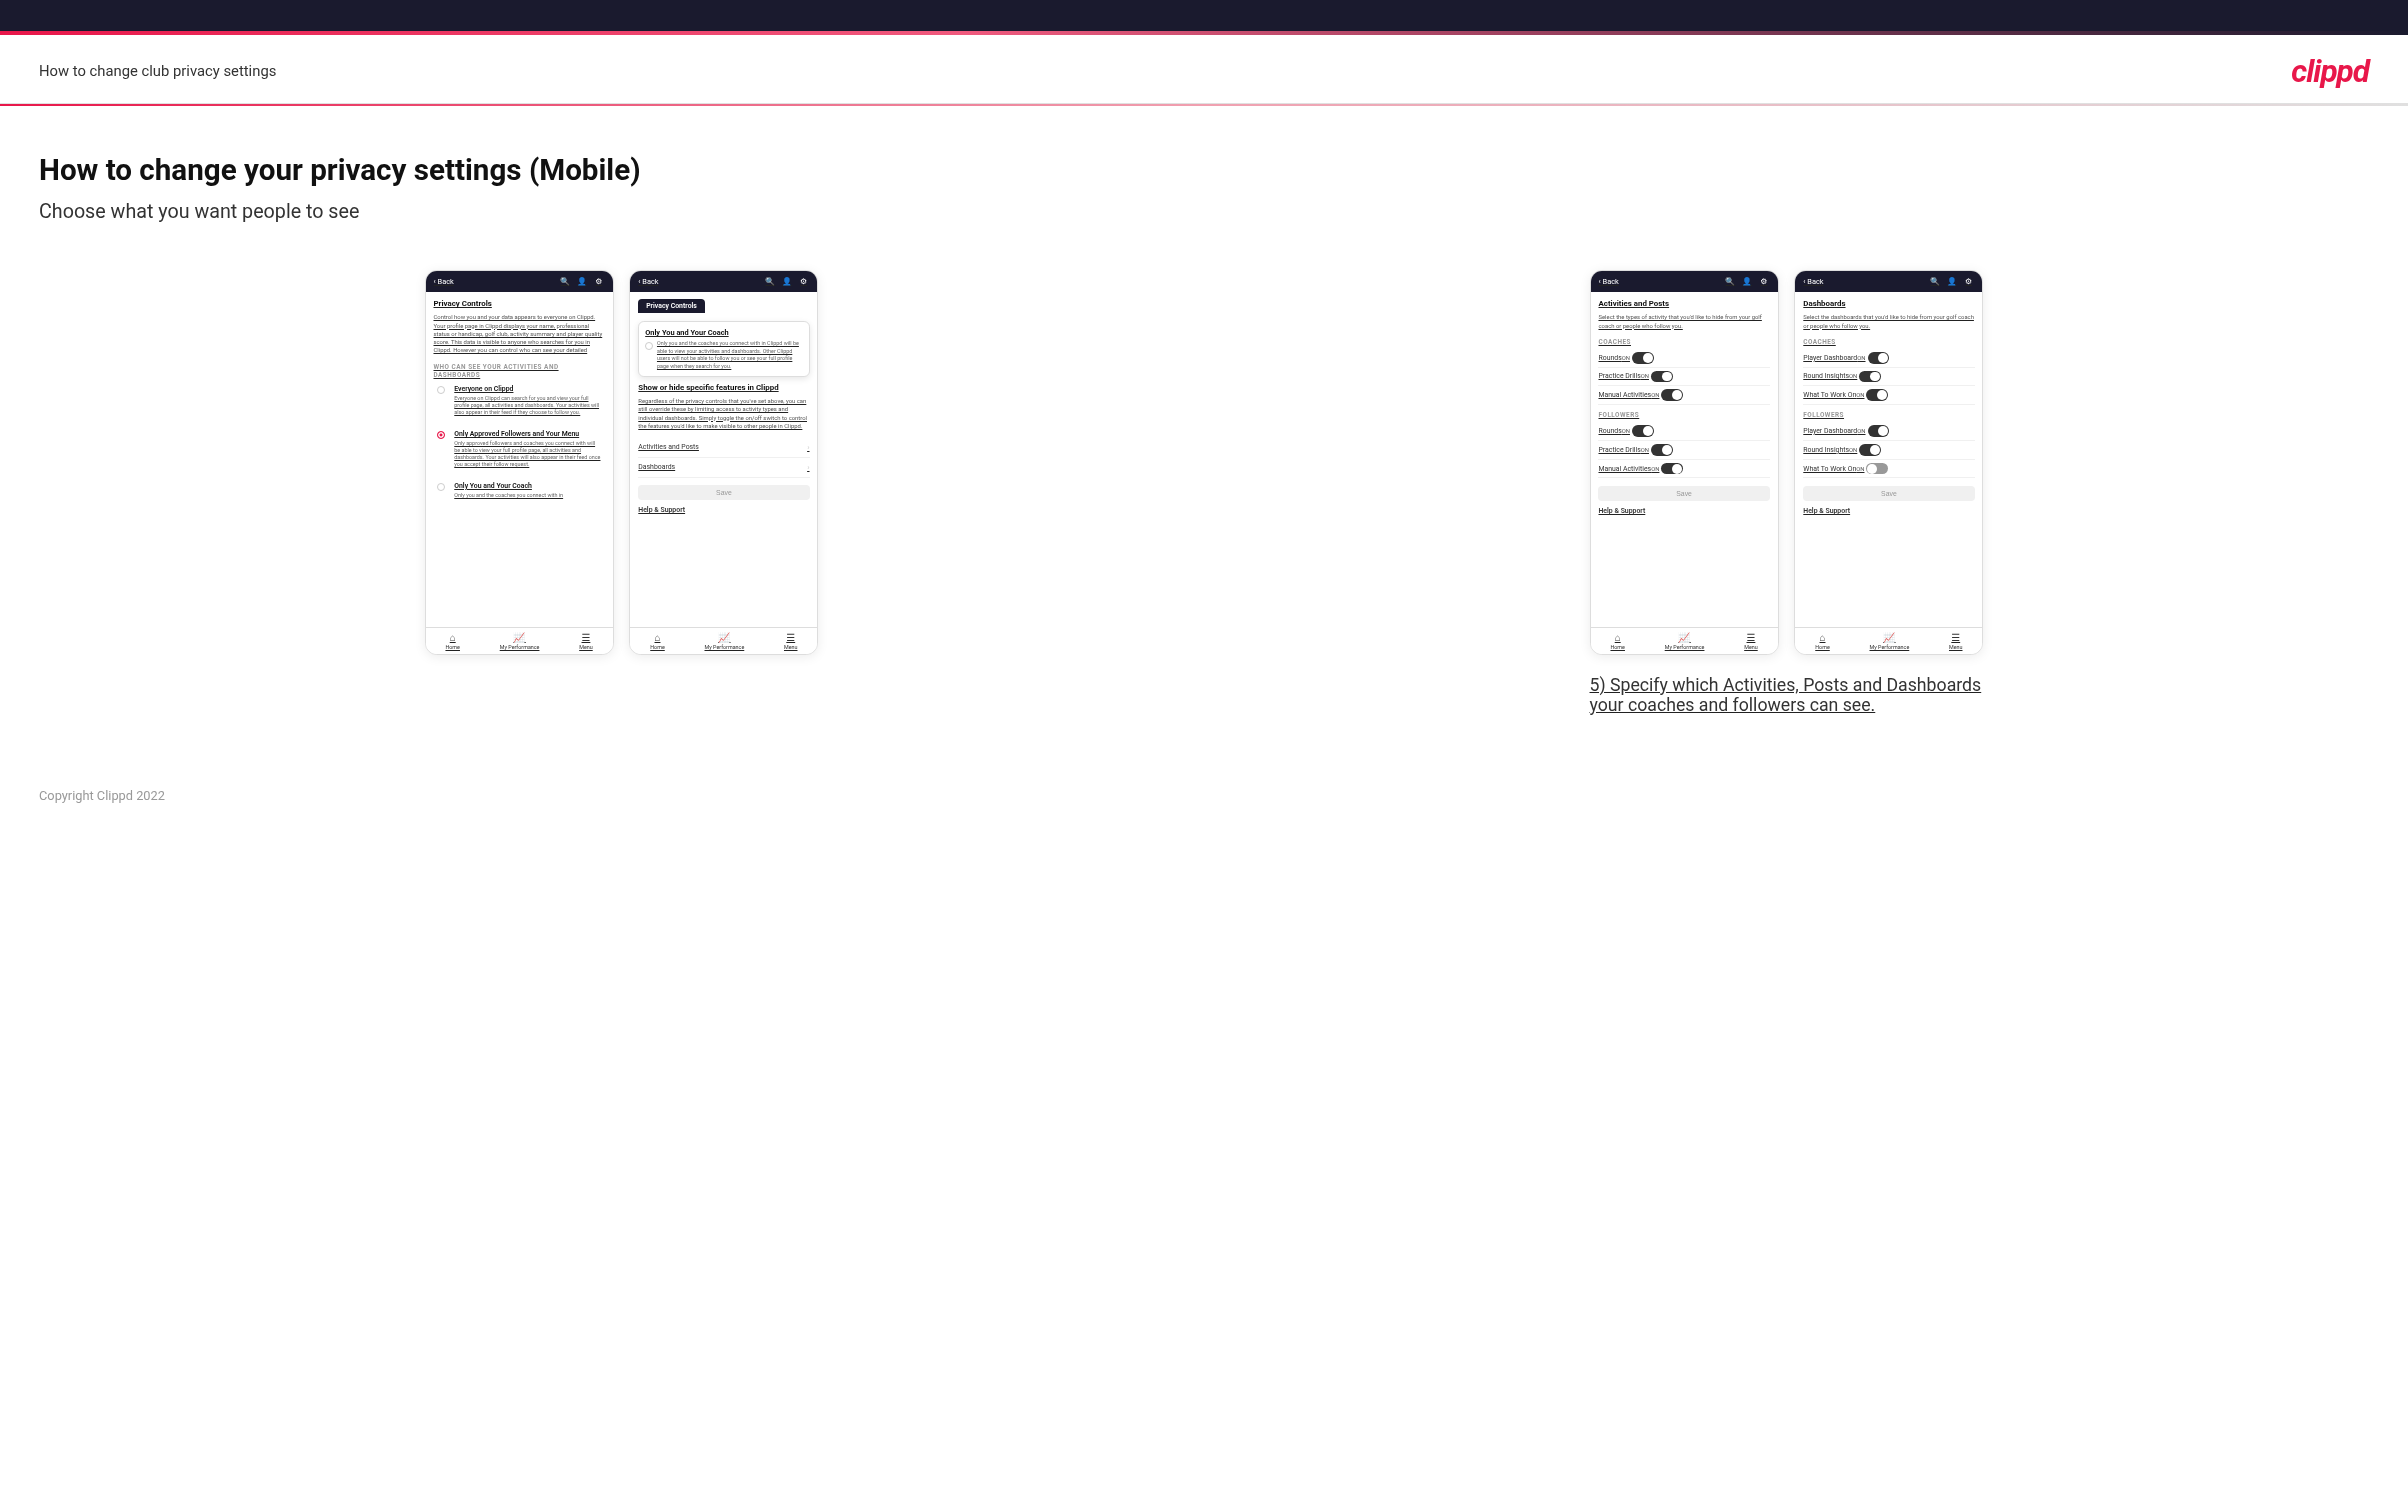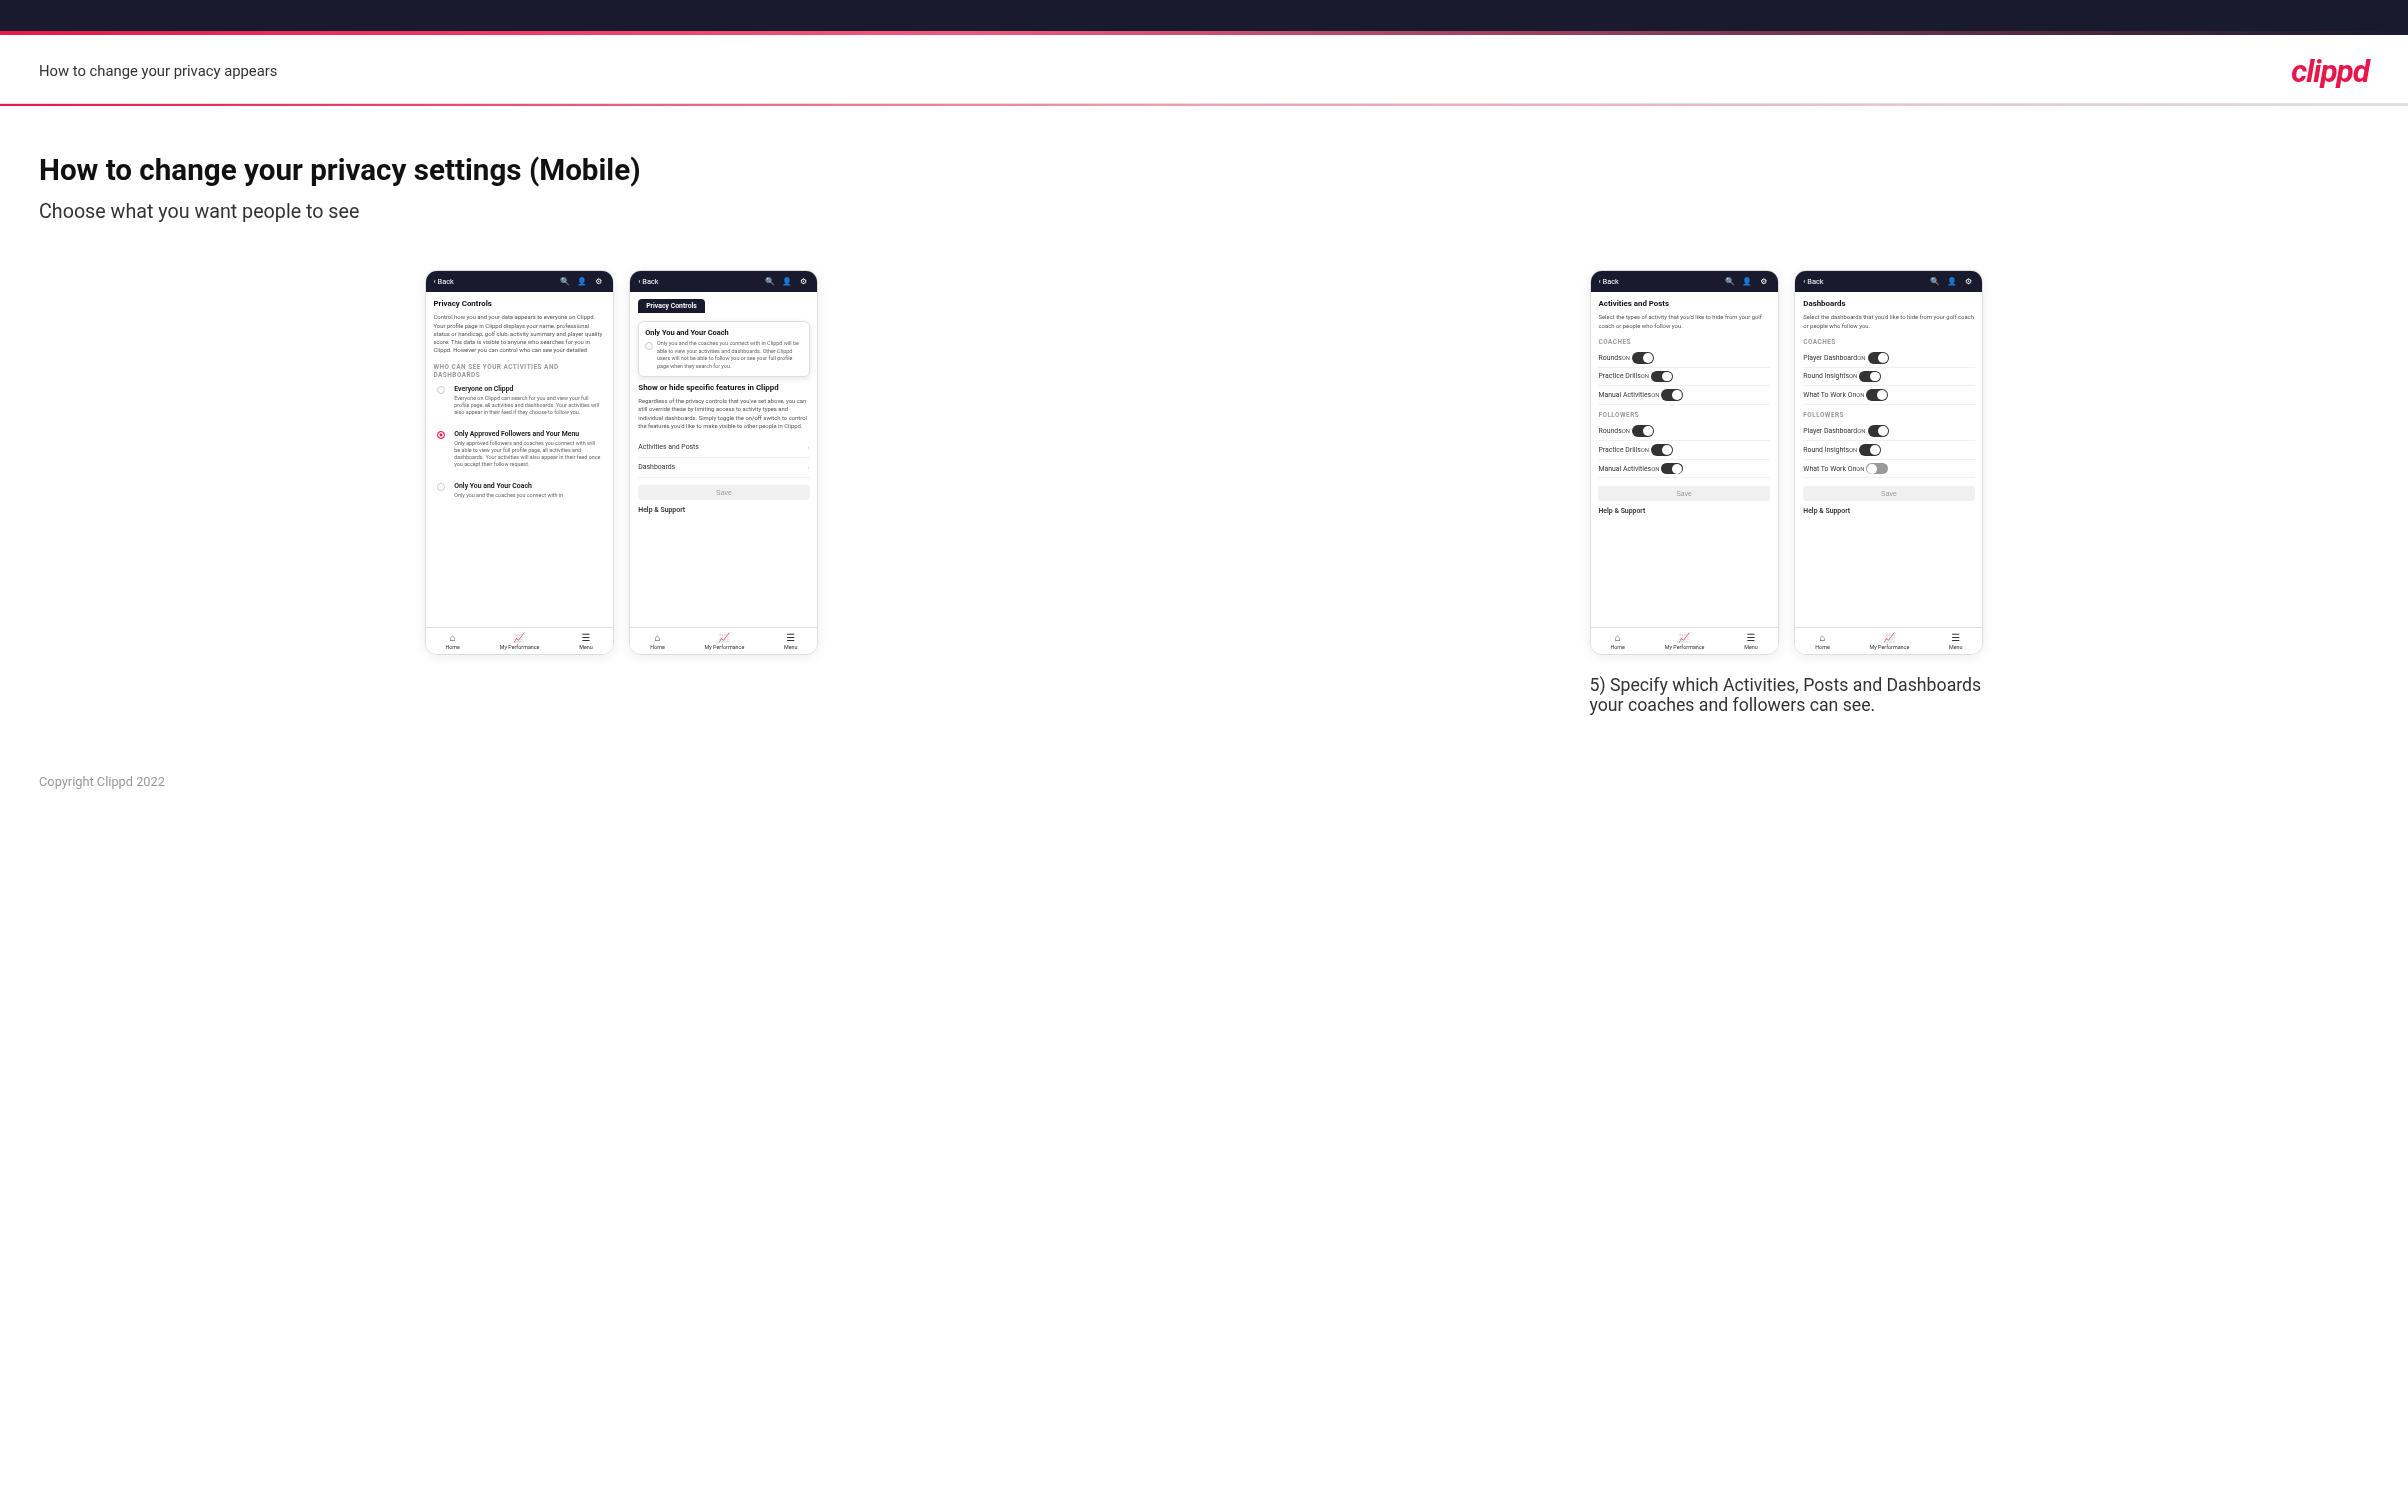--- a/index.html
+++ b/index.html
@@ -63,21 +63,22 @@
       font-weight: 400;
       margin-bottom: 47px;
     }
 
     
     .screenshots-row {
       display: flex;
       gap: 0;
       justify-content: space-between;
       align-items: flex-start;
-      margin-bottom: 0;
+      margin-bottom: 14px;
+      text-decoration: underline;
     }
 
     .phone-frame {
       width: 189px;
       border-radius: 11.8px;
       overflow: hidden;
       border: 1.5px solid #ddd;
       background: #fff;
       box-shadow: 0 2px 11.8px rgba(0,0,0,0.08);
       font-size: 7.4px;
@@ -362,21 +363,21 @@
     }
   </style>
 </head>
 <body>
 
 <div class="top-bar">
   <div class="top-bar-gradient"></div>
 </div>
 
 <div class="header">
-  <span class="header-title">How to change your privacy appears</span>
+  <span class="header-title">How to change club privacy settings</span>
   <span class="logo">clippd</span>
 </div>
 <div class="header-divider"></div>
 
 <div class="main-content">
   <h1 class="page-title">How to change your privacy settings (Mobile)</h1>
   <p class="page-subtitle">Choose what you want people to see</p>
 
   <div class="screenshots-row">
 

